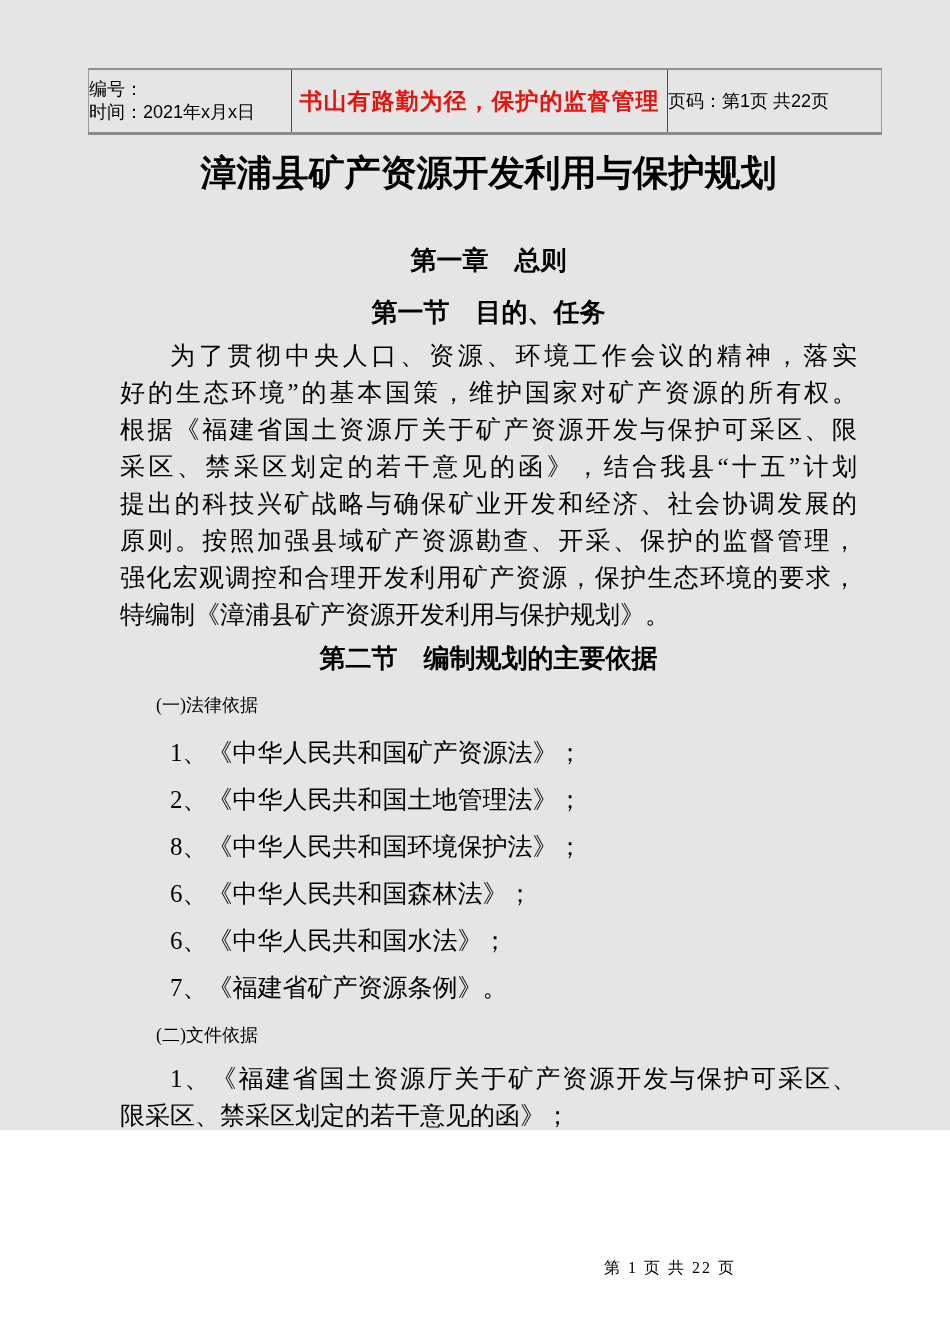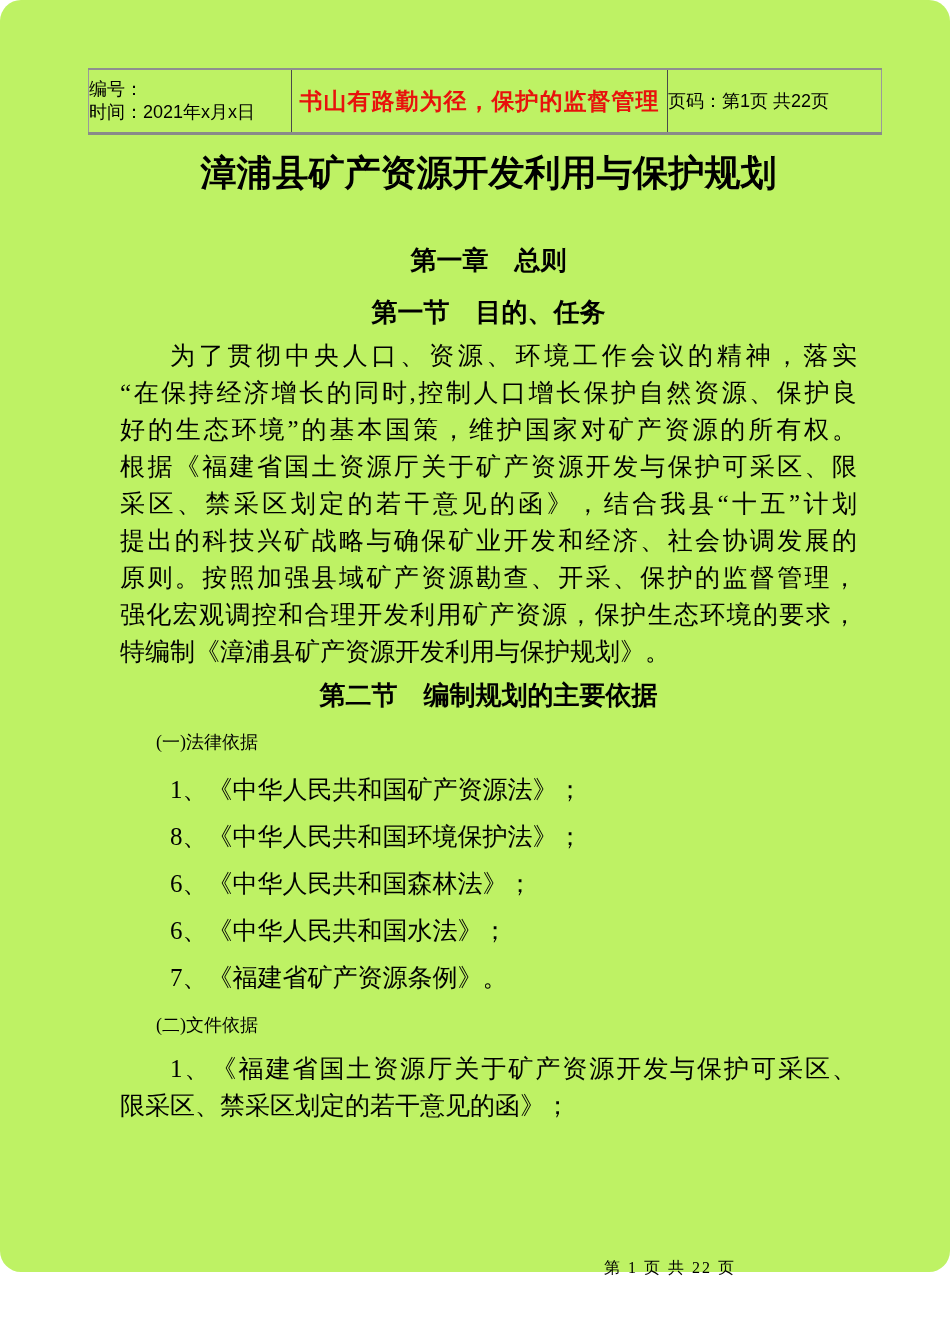--- a/index.html
+++ b/index.html
@@ -4,21 +4,21 @@
 <style>
   html, body { margin: 0; padding: 0; }
   body {
     width: 950px; height: 1344px;
     background: #ffffff;
     font-family: "Liberation Serif", "DejaVu Serif", serif;
     color: #000000;
     position: relative;
     overflow: hidden;
   }
-  .page { position: absolute; inset: 0; width: 950px; height: 1272px; background: #bef264; border-radius: 21px; }
+  .page { position: absolute; inset: 0; width: 950px; height: 1130px; background: #e5e5e5; }
 
   
   .header-table {
     position: absolute; left: 88px; top: 68px;
     width: 790px; height: 67px;
     border-collapse: collapse; table-layout: fixed;
     border-top: 2px solid #8f8f8f;
     border-bottom: 3px solid #8a8a8a;
     border-left: 1px solid #9a9a9a;
     border-right: 1px solid #9a9a9a;
@@ -91,35 +91,35 @@
 
   <div class="content">
 
     <h1 class="doc-title">漳浦县矿产资源开发利用与保护规划</h1>
 
     <h2 class="chapter">第一章　总则</h2>
     <h3 class="section sec1">第一节　目的、任务</h3>
 
     <div class="para">
       <div class="pline jline indent">为了贯彻中央人口、资源、环境工作会议的精神，落实</div>
-      <div class="pline jline">“在保持经济增长的同时,控制人口增长保护自然资源、保护良</div>
       <div class="pline jline">好的生态环境”的基本国策，维护国家对矿产资源的所有权。</div>
       <div class="pline jline">根据《福建省国土资源厅关于矿产资源开发与保护可采区、限</div>
       <div class="pline jline">采区、禁采区划定的若干意见的函》，结合我县“十五”计划</div>
       <div class="pline jline">提出的科技兴矿战略与确保矿业开发和经济、社会协调发展的</div>
       <div class="pline jline">原则。按照加强县域矿产资源勘查、开采、保护的监督管理，</div>
       <div class="pline jline">强化宏观调控和合理开发利用矿产资源，保护生态环境的要求，</div>
       <div class="pline">特编制《漳浦县矿产资源开发利用与保护规划》。</div>
     </div>
 
     <h3 class="section sec2">第二节　编制规划的主要依据</h3>
 
     <div class="sub-label">(一)法律依据</div>
 
     <div class="list-item">1、《中华人民共和国矿产资源法》；</div>
+    <div class="list-item">2、《中华人民共和国土地管理法》；</div>
     <div class="list-item">8、《中华人民共和国环境保护法》；</div>
     <div class="list-item">6、《中华人民共和国森林法》；</div>
     <div class="list-item">6、《中华人民共和国水法》；</div>
     <div class="list-item">7、《福建省矿产资源条例》。</div>
 
     <div class="sub-label">(二)文件依据</div>
 
     <div class="para doc-item">
       <div class="pline jline indent">1、《福建省国土资源厅关于矿产资源开发与保护可采区、</div>
       <div class="pline">限采区、禁采区划定的若干意见的函》；</div>

